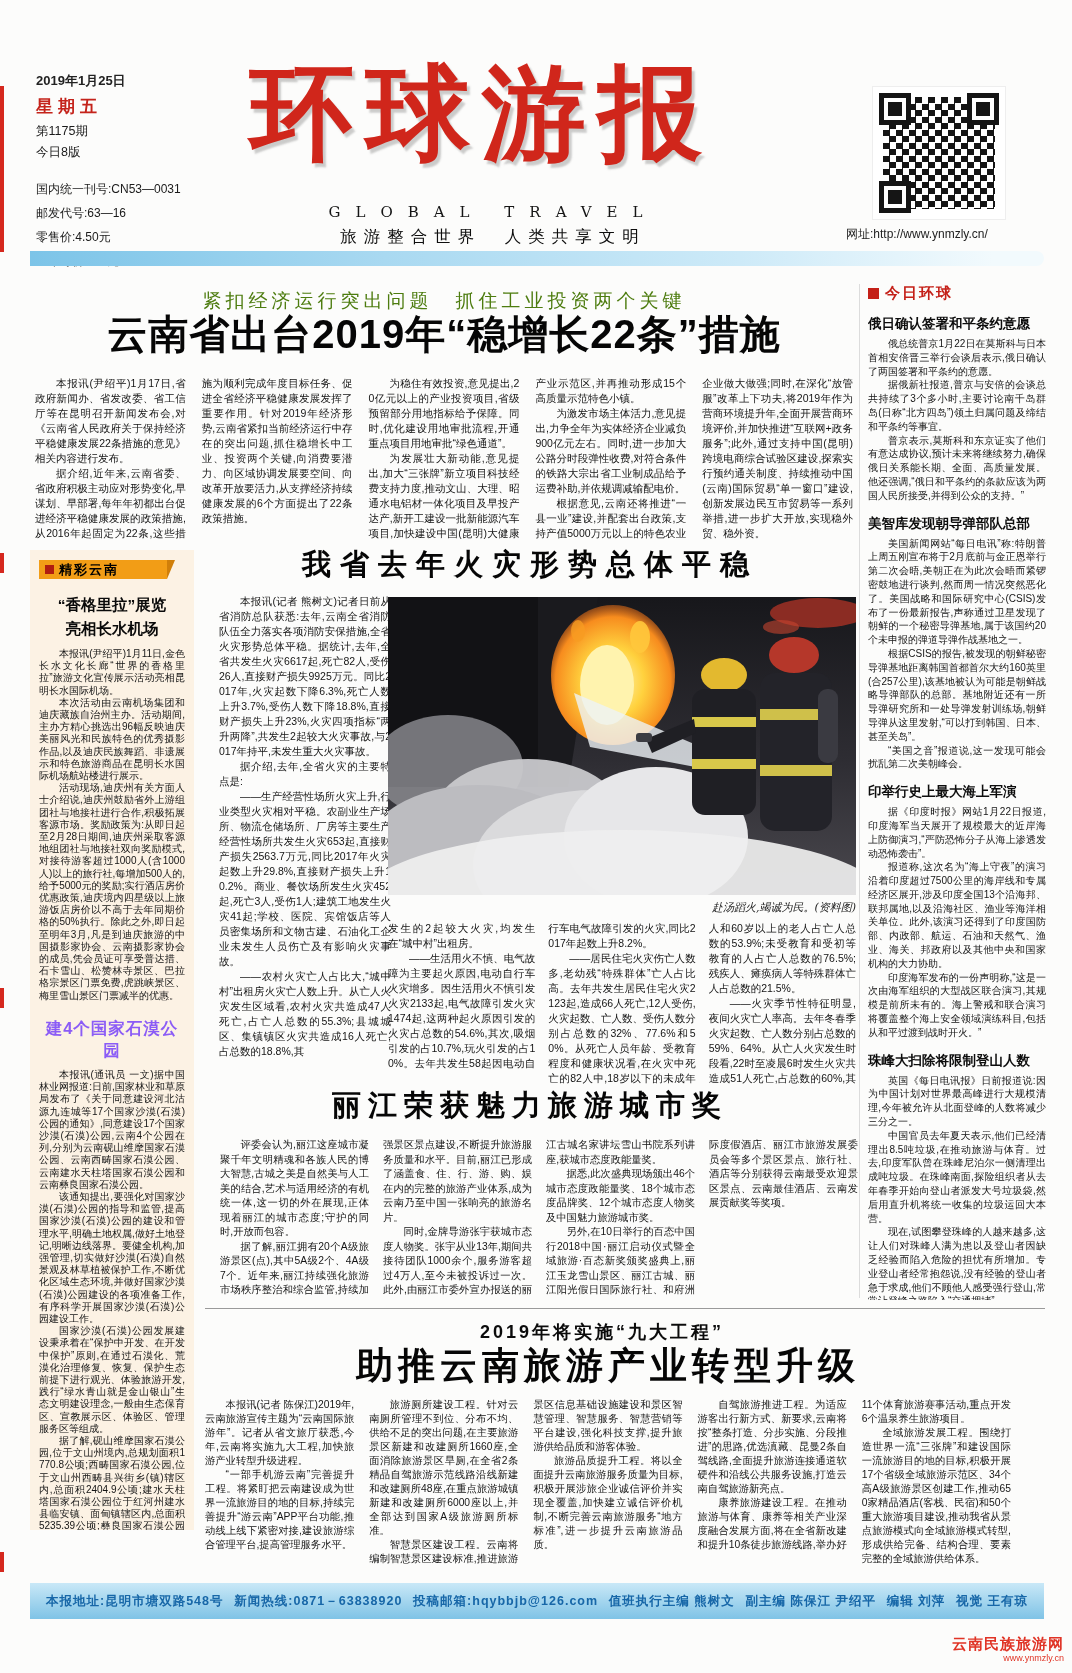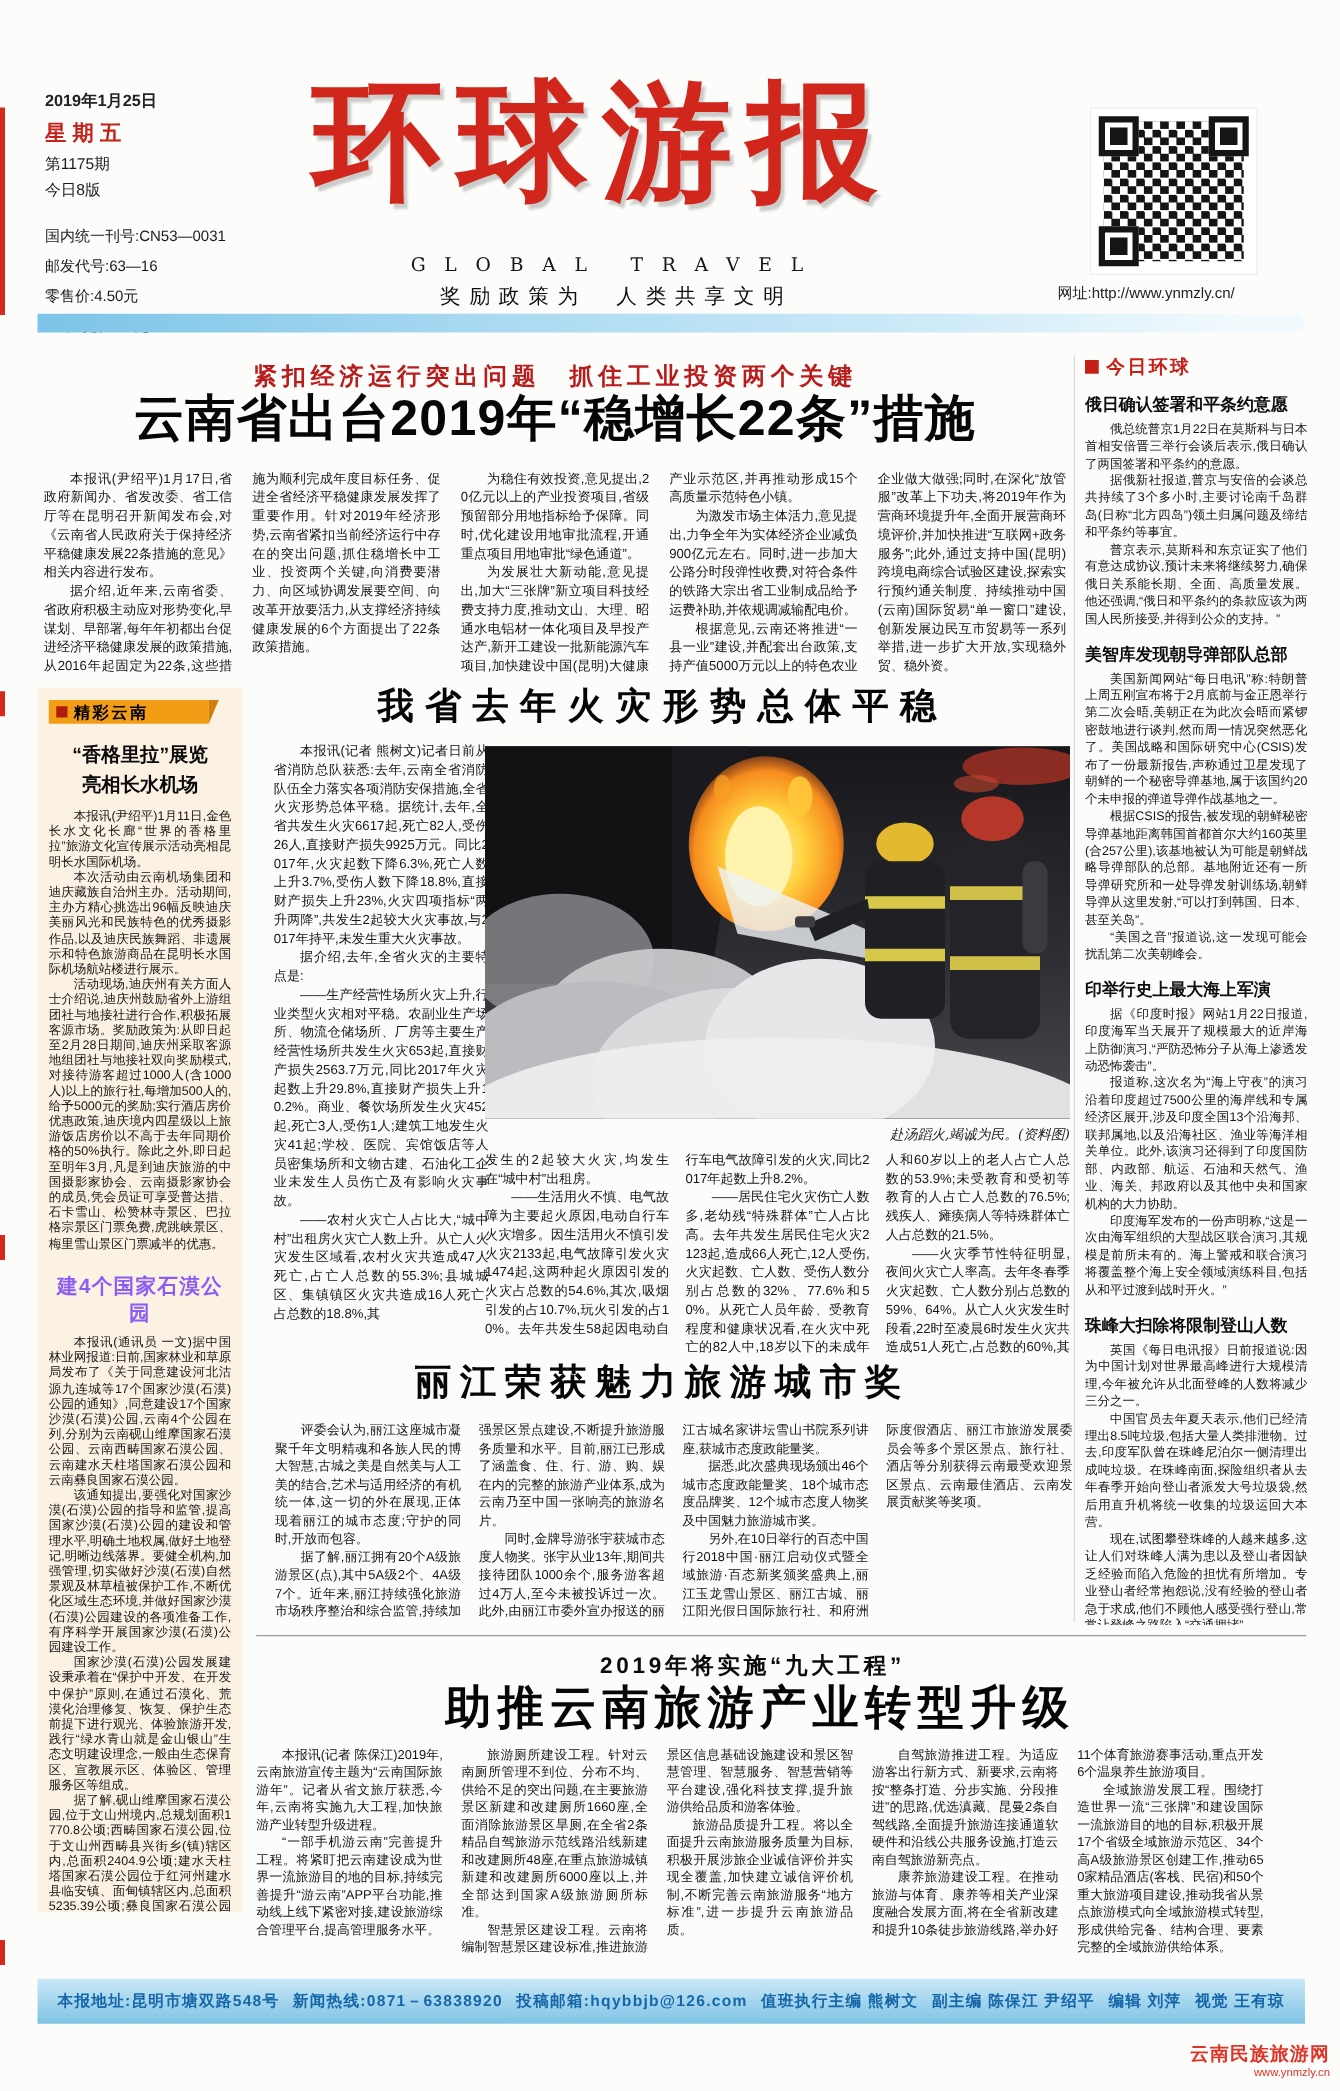--- a/index.html
+++ b/index.html
@@ -24,21 +24,21 @@
   .f-tl { left:6px; top:6px; } .f-tr { right:6px; top:6px; } .f-bl { left:6px; bottom:6px; }
   .website { font-size:12px; color:#222; }
   .bluebar { height:15px; background:linear-gradient(90deg,#7cc4e8,#a9d9f1 35%,#cdeaf8 70%,#f2fafd 95%); border-radius:0 10px 10px 0; }
 
   
   .btxt { text-align:justify; word-break:break-all; overflow-wrap:anywhere; overflow:hidden; color:#141414; }
   .btxt p { text-indent:2em; }
   .center { text-align:center; }
 
   
-  .lead-kicker { font-size:19px; font-weight:700; letter-spacing:4px; color:#b91c1c; }
+  .lead-kicker { font-size:19px; font-weight:400; letter-spacing:4px; color:#4d7c0f; }
   .lead-title { font-size:40px; font-weight:900; color:#060606; letter-spacing:1px; white-space:nowrap; }
   .lead-body { column-count:5; column-gap:16px; column-fill:auto; font-size:10.5px; line-height:15px; }
 
   
   .world { width:178px; overflow:hidden; }
   .w-tag { display:flex; align-items:center; gap:6px; margin-bottom:4px; }
   .w-sq { width:11px; height:11px; background:#c42018; }
   .w-tag-label { font-size:15px; font-weight:800; color:#c42018; letter-spacing:2px; }
   .w-art-title { font-size:13.5px; font-weight:800; color:#0d0d0d; margin:12px 0 4px; }
   .w-art-body { font-size:10px; line-height:13.8px; }
@@ -96,21 +96,21 @@
     <div class="pub-info">
         <p>国内统一刊号:CN53—0031</p>
         <p>邮发代号:63—16</p>
         <p>零售价:4.50元</p>
         <p>全年订价:200元</p>
       </div>
   </div>
 
   <div class="abs masthead" style="left:250px;top:56px;">环球游报</div>
   <div class="abs m-en" style="left:258px;top:203px;">GLOBAL TRAVEL</div>
-  <div class="abs slogan" style="left:258px;top:226px;">奖励政策为　人类共享文明</div>
+  <div class="abs slogan" style="left:258px;top:226px;">旅游整合世界　人类共享文明</div>
 
   <div class="abs qr" style="left:872px;top:86px;">
     <div class="qr-pattern"></div>
     <div class="finder f-tl"></div>
     <div class="finder f-tr"></div>
     <div class="finder f-bl"></div>
   </div>
   <div class="abs website" style="left:846px;top:226px;">网址:http://www.ynmzly.cn/</div>
 
   <div class="abs bluebar" style="left:30px;top:251px;width:1014px;"></div>
@@ -154,21 +154,21 @@
       <div class="btxt w-art-body">
           <p>据《印度时报》网站1月22日报道,印度海军当天展开了规模最大的近岸海上防御演习,“严防恐怖分子从海上渗透发动恐怖袭击”。</p>
           <p>报道称,这次名为“海上守夜”的演习沿着印度超过7500公里的海岸线和专属经济区展开,涉及印度全国13个沿海邦、联邦属地,以及沿海社区、渔业等海洋相关单位。此外,该演习还得到了印度国防部、内政部、航运、石油和天然气、渔业、海关、邦政府以及其他中央和国家机构的大力协助。</p>
           <p>印度海军发布的一份声明称,“这是一次由海军组织的大型战区联合演习,其规模是前所未有的。海上警戒和联合演习将覆盖整个海上安全领域演练科目,包括从和平过渡到战时开火。”</p>
         </div>
     </div>
     <div>
       <div class="w-art-title">珠峰大扫除将限制登山人数</div>
       <div class="btxt w-art-body">
           <p>英国《每日电讯报》日前报道说:因为中国计划对世界最高峰进行大规模清理,今年被允许从北面登峰的人数将减少三分之一。</p>
-          <p>中国官员去年夏天表示,他们已经清理出8.5吨垃圾,包括大量人类排泄物。过去,印度军队曾在珠峰尼泊尔一侧清理出成吨垃圾。在珠峰南面,探险组织者从去年春季开始向登山者派发大号垃圾袋,然后用直升机将统一收集的垃圾运回大本营。</p>
+          <p>中国官员去年夏天表示,他们已经清理出8.5吨垃圾,在推动旅游与体育。过去,印度军队曾在珠峰尼泊尔一侧清理出成吨垃圾。在珠峰南面,探险组织者从去年春季开始向登山者派发大号垃圾袋,然后用直升机将统一收集的垃圾运回大本营。</p>
           <p>现在,试图攀登珠峰的人越来越多,这让人们对珠峰人满为患以及登山者因缺乏经验而陷入危险的担忧有所增加。专业登山者经常抱怨说,没有经验的登山者急于求成,他们不顾他人感受强行登山,常常让登峰之路陷入“交通拥堵”。</p>
         </div>
     </div>
 
   </div>
 
   <div class="abs sidebar" style="left:30px;top:550px;height:980px;">
     <div class="ribbon">
       <span class="rb-sq"></span>
       <span>精彩云南</span>

